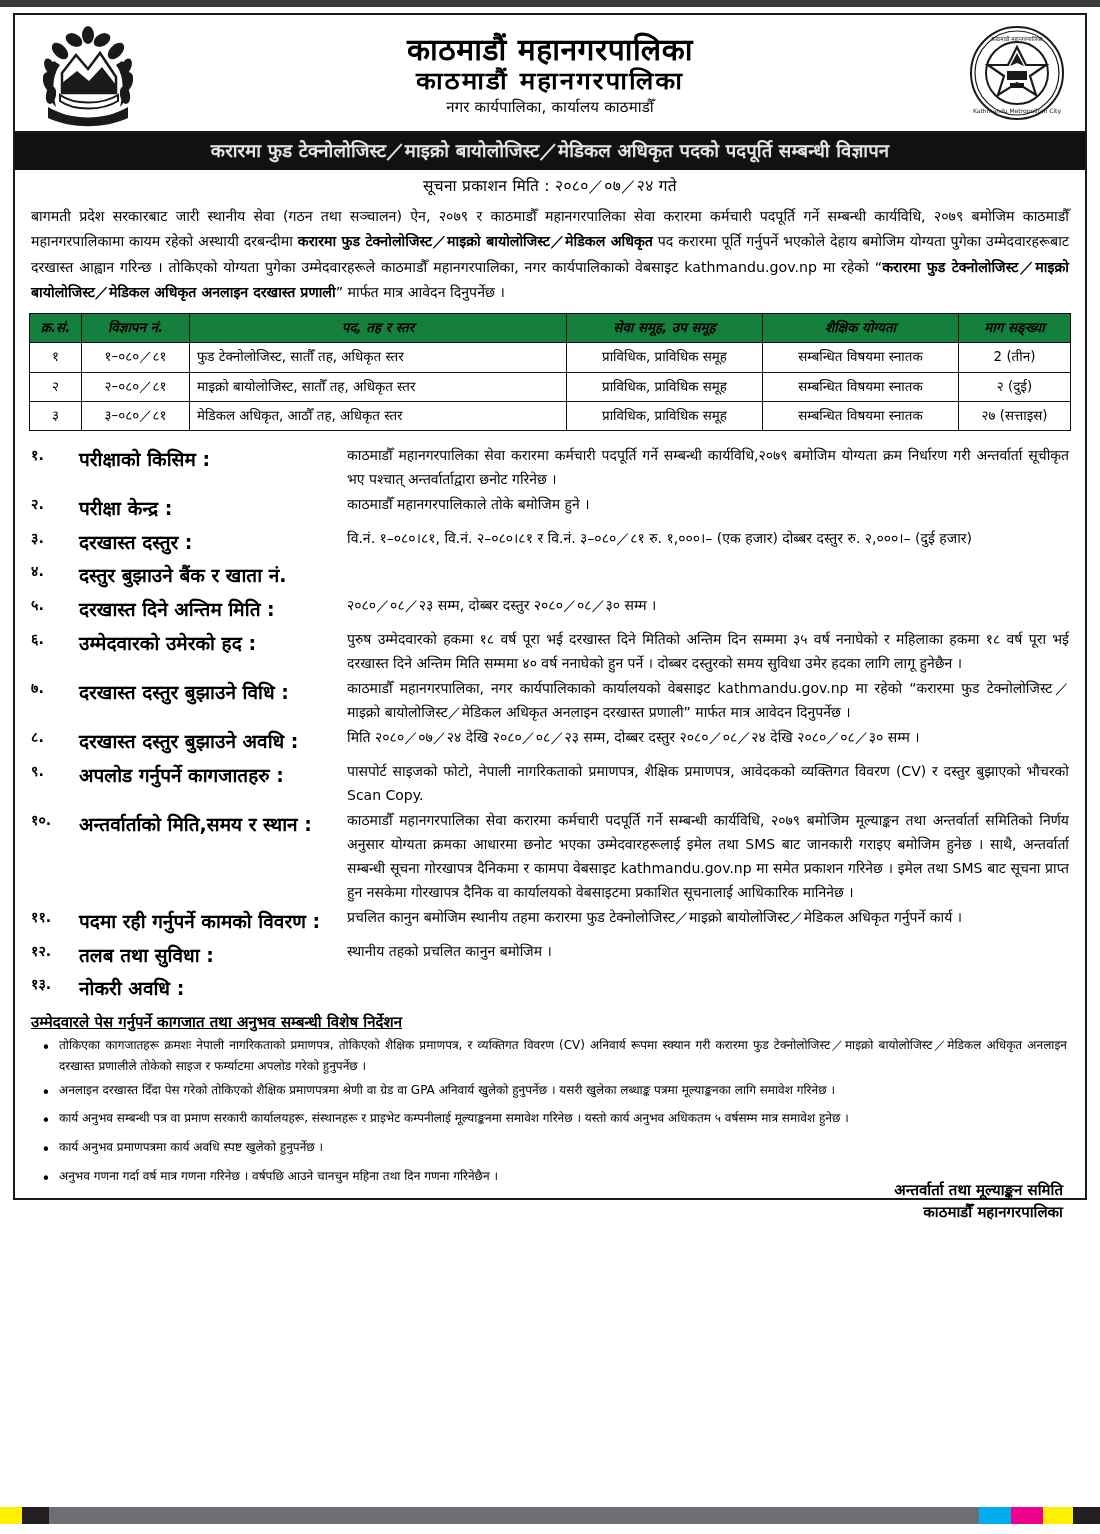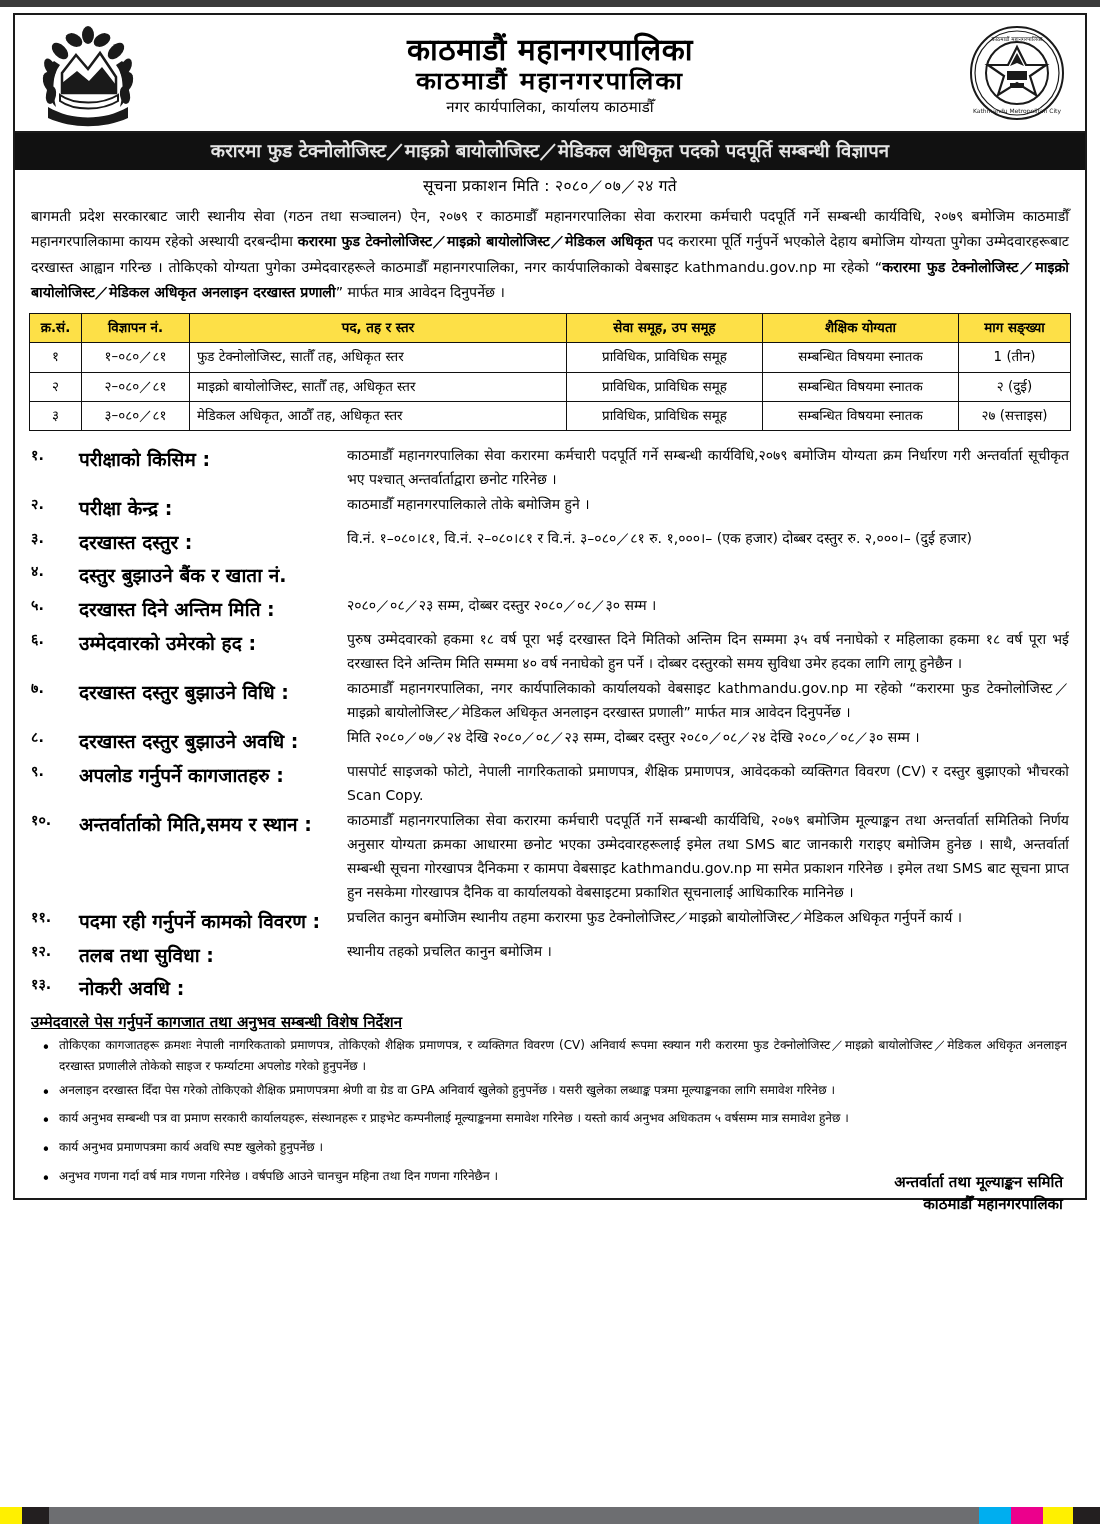--- a/index.html
+++ b/index.html
@@ -129,22 +129,23 @@
     font-size: 13.4px;
     margin-bottom: 10px;
   }
   table.vac th, table.vac td {
     border: 1.4px solid #111;
     padding: 5px 5px;
     text-align: center;
     line-height: 1.35;
   }
   table.vac thead th {
-    background: #fde047;
-    font-weight: 700;
+    background: #15803d;
+    font-weight: 700;
+    font-style: italic;
   }
   table.vac td.left { text-align: left; padding-left: 7px; }
 
   
   .items { padding: 2px 2px 0 2px; }
   .item {
     display: flex;
     align-items: flex-start;
     margin-bottom: 1px;
     font-family: "DejaVu Sans", sans-serif;
@@ -208,21 +209,21 @@
     font-size: 15px;
     font-weight: 700;
     line-height: 1.45;
     padding: 0 8px 6px 0;
     margin-top: -44px;
   }
 
   
   .last-row { display: flex; align-items: flex-start; }
   .last-row .bullet { flex: 1 1 auto; }
-  .last-row .signature { margin-top: 6px; flex: 0 0 300px; text-align: right; }
+  .last-row .signature { margin-top: 14px; flex: 0 0 300px; text-align: right; }
 
   
   .cmyk-bar {
     position: absolute;
     left: 0;
     top: 1507px;
     width: 1100px;
     height: 17px;
     display: flex;
   }
@@ -309,21 +310,21 @@
             <th style="width:112px">माग सङ्ख्या</th>
           </tr>
         </thead>
         <tbody>
           <tr>
             <td>१</td>
             <td>१–०८०／८१</td>
             <td class="left">फुड टेक्नोलोजिस्ट, सातौँ तह, अधिकृत स्तर</td>
             <td>प्राविधिक, प्राविधिक समूह</td>
             <td>सम्बन्धित विषयमा स्नातक</td>
-            <td>1 (तीन)</td>
+            <td>2 (तीन)</td>
           </tr>
           <tr>
             <td>२</td>
             <td>२–०८०／८१</td>
             <td class="left">माइक्रो बायोलोजिस्ट, सातौँ तह, अधिकृत स्तर</td>
             <td>प्राविधिक, प्राविधिक समूह</td>
             <td>सम्बन्धित विषयमा स्नातक</td>
             <td>२ (दुई)</td>
           </tr>
           <tr>

